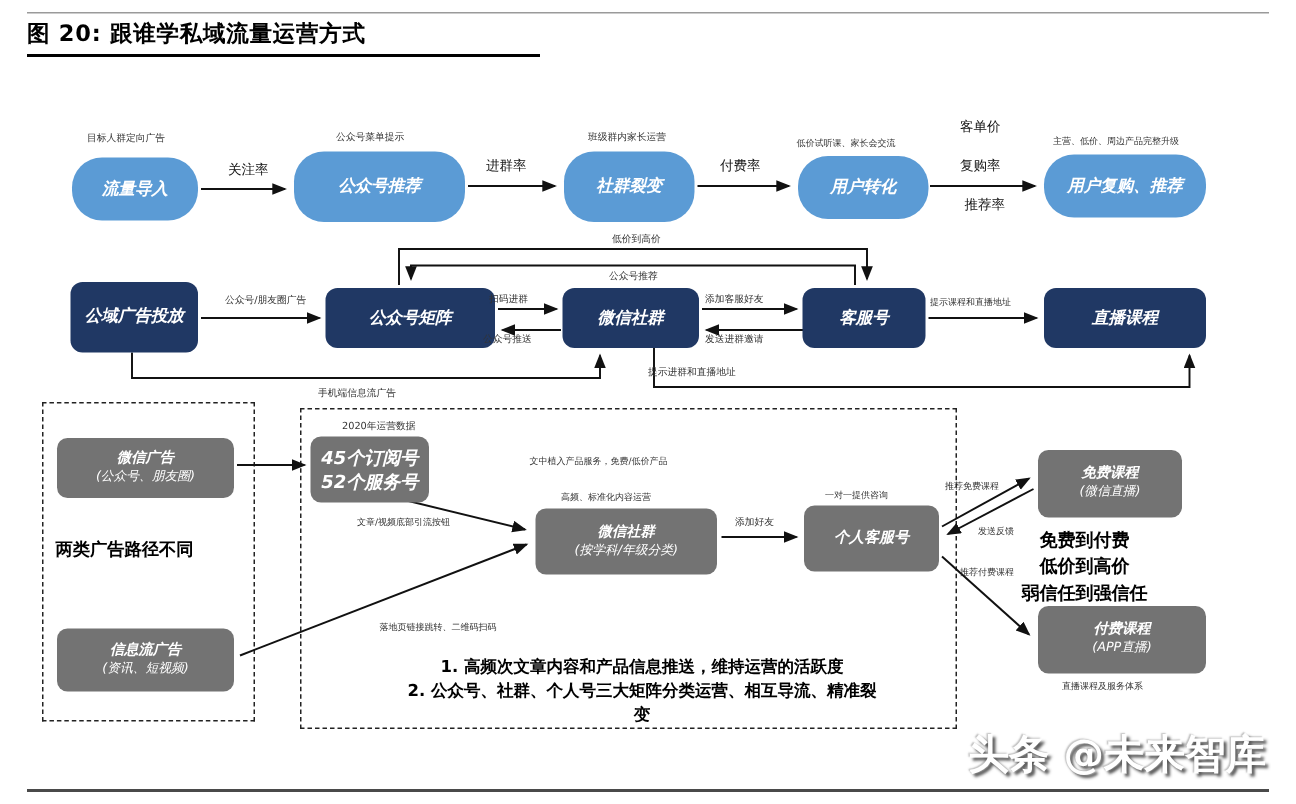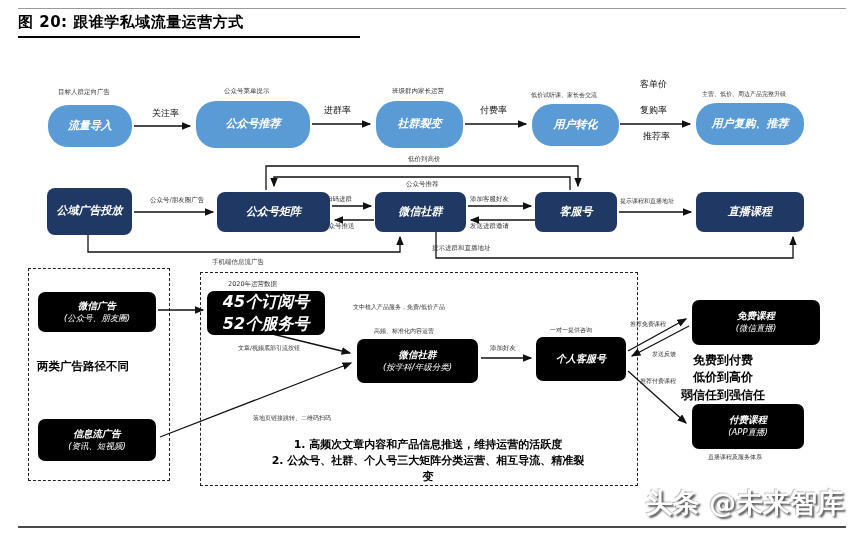--- a/index.html
+++ b/index.html
@@ -10,21 +10,21 @@
   .title{position:absolute;left:18px;top:13px;font-size:15px;font-weight:bold;color:#000;letter-spacing:.5px;}
   .title-underline{position:absolute;left:18px;top:36px;width:342px;height:2px;background:#000;}
   .bottomline{position:absolute;left:18px;right:18px;top:526px;height:2px;background:#4a4a4a;}
   .watermark{position:absolute;right:20px;top:485px;font-size:27px;font-weight:bold;color:#fff;
              text-shadow:2px 2px 2px rgba(70,70,70,.9), -1px -1px 1px rgba(120,120,120,.45);}
   svg.flow{position:absolute;left:0;top:0;z-index:1;}
   .box1,.box2,.boxg{z-index:2;display:flex;flex-direction:column;align-items:center;justify-content:center;
         text-align:center;color:#fff;font-style:italic;font-weight:bold;border-radius:8px;line-height:1.35;}
   .box1{background:#5b9bd5;font-size:11px;border-radius:20px;}
   .box2{background:#203864;font-size:11px;text-align:center;}
-  .boxg{background:#000000;border-radius:7px;font-size:9.5px;font-weight:bold;}
+  .boxg{background:#737373;border-radius:7px;font-size:9.5px;font-weight:bold;}
   .boxg .sub{font-size:8.5px;font-weight:normal;}
   .note{position:absolute;z-index:3;font-size:6.5px;color:#333;white-space:nowrap;}
   .note.tiny{font-size:6px;}
   .rate{position:absolute;z-index:3;font-size:9px;color:#111;white-space:nowrap;}
   .dashed{position:absolute;z-index:0;border:1.5px dashed #222;}
   .bignote{position:absolute;z-index:3;font-weight:bold;color:#000;font-size:11.5px;line-height:1.45;}
   .center{text-align:center;}
 </style>
 </head>
 <body>
@@ -135,21 +135,21 @@
     <span>微信广告</span>
     <span class="sub">(公众号、朋友圈)</span>
   </div>
   <div class="bignote" style="left:37px;top:358px;width:104px;">两类广告路径不同</div>
   <div class="boxg abs" style="left:38px;top:419px;width:118px;height:42px;">
     <span>信息流广告</span>
     <span class="sub">(资讯、短视频)</span>
   </div>
 
   <div class="note" style="left:228px;top:280px;">2020年运营数据</div>
-  <div class="boxg abs" style="left:207px;top:291px;width:118px;height:44px;font-size:16px;">
+  <div class="boxg abs" style="left:207px;top:291px;width:79px;height:44px;font-size:12px;">
     <span>45个订阅号</span>
     <span>52个服务号</span>
   </div>
   <div class="note tiny" style="left:353px;top:303px;">文中植入产品服务，免费/低价产品</div>
   <div class="note tiny" style="left:238px;top:344px;">文章/视频底部引流按钮</div>
   <div class="note tiny" style="left:374px;top:327px;">高频、标准化内容运营</div>
   <div class="boxg abs" style="left:357px;top:339px;width:121px;height:44px;">
     <span>微信社群</span>
     <span class="sub">(按学科/年级分类)</span>
   </div>
@@ -162,21 +162,21 @@
   <div class="bignote center" style="left:228px;top:437px;width:400px;font-size:11px;">
     <div>1. 高频次文章内容和产品信息推送，维持运营的活跃度</div>
     <div>2. 公众号、社群、个人号三大矩阵分类运营、相互导流、精准裂</div>
     <div>变</div>
   </div>
 
   <div class="note tiny" style="left:630px;top:320px;">推荐免费课程</div>
   <div class="note tiny" style="left:652px;top:350px;">发送反馈</div>
   <div class="note tiny" style="left:640px;top:377px;">推荐付费课程</div>
 
-  <div class="boxg abs" style="left:692px;top:300px;width:128px;height:45px;">
+  <div class="boxg abs" style="left:692px;top:300px;width:96px;height:45px;">
     <span>免费课程</span>
     <span class="sub">(微信直播)</span>
   </div>
   <div class="bignote center" style="left:663px;top:352px;width:120px;font-size:12px;">
     <div>免费到付费</div>
     <div>低价到高价</div>
     <div>弱信任到强信任</div>
   </div>
   <div class="boxg abs" style="left:692px;top:404px;width:112px;height:45px;">
     <span>付费课程</span>

